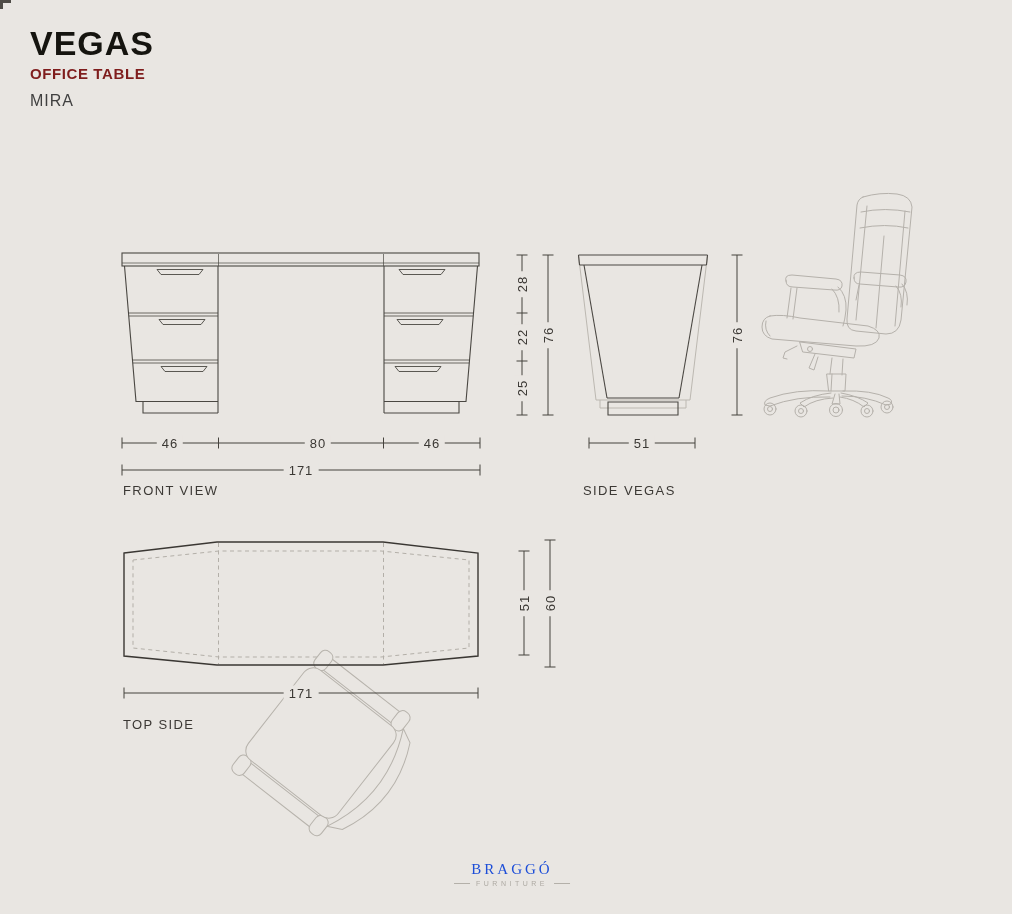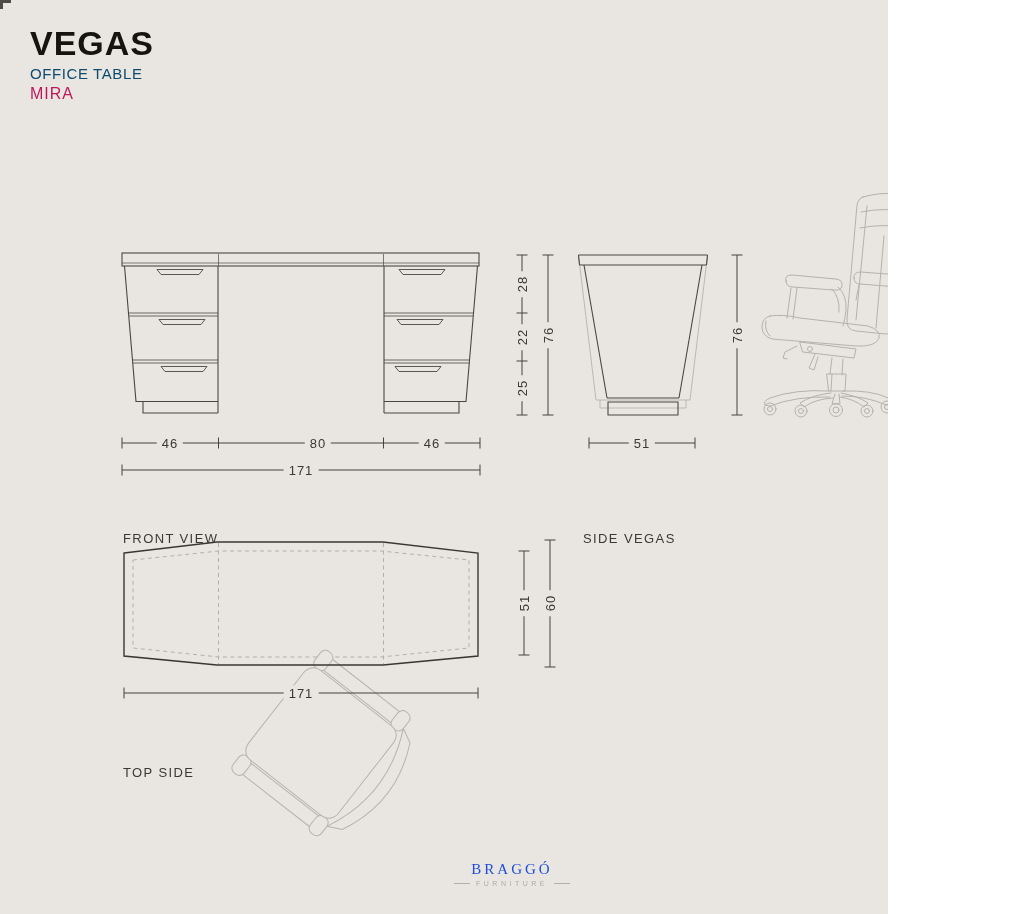--- a/index.html
+++ b/index.html
@@ -1,50 +1,50 @@
 <!DOCTYPE html>
 <html><head>
 <meta charset="utf-8">
 <style>
   html,body{margin:0;padding:0;}
   .page{
     position:relative;
-    width:888px;height:914px;
+    width:1012px;height:914px;
     background:#e9e6e2;
     font-family:"Liberation Sans", sans-serif;
     overflow:hidden;
   }
   .corner-mark{
     position:absolute;left:0;top:0;width:11px;height:9px;
     border-left:3px solid #4e4b46;border-top:3px solid #4e4b46;
     box-sizing:border-box;
   }
   
   .titleblock{position:absolute;left:30px;top:26px;}
   .titleblock .name{
     font-size:34px;font-weight:800;letter-spacing:1px;color:#15140f;line-height:1;
   }
   .titleblock .type{
-    font-size:15px;font-weight:400;letter-spacing:.6px;color:#0c4a6e;margin-top:6px;line-height:1;
+    font-size:15px;font-weight:700;letter-spacing:.6px;color:#7f1d1d;margin-top:6px;line-height:1;
   }
   .titleblock .collection{
-    font-size:16px;font-weight:500;letter-spacing:1px;color:#be185d;margin-top:5px;line-height:1;
+    font-size:16px;font-weight:500;letter-spacing:1px;color:#404040;margin-top:12px;line-height:1;
   }
   svg{position:absolute;left:0;top:0;}
   
   .dim{
     position:absolute;
     font-size:13px;font-weight:500;letter-spacing:1px;color:#3b3834;
     background:#e9e6e2;padding:0 5px;white-space:nowrap;
     transform:translate(-50%,-50%);
   }
   .dim.v{transform:translate(-50%,-50%) rotate(-90deg);}
   .view-label{
     position:absolute;
-    font-size:13px;font-weight:500;letter-spacing:1.4px;color:#3c3935;white-space:nowrap;margin-top:48px;
+    font-size:13px;font-weight:500;letter-spacing:1.4px;color:#3c3935;white-space:nowrap;
   }
   
   .logo{
     position:absolute;left:512px;top:862px;transform:translateX(-50%);
     text-align:center;color:#a29d96;
   }
   .logo .brand{
     font-family:"Liberation Serif", serif;
     font-size:15px;letter-spacing:3px;line-height:1;color:#1d4ed8;text-align:center;
   }

